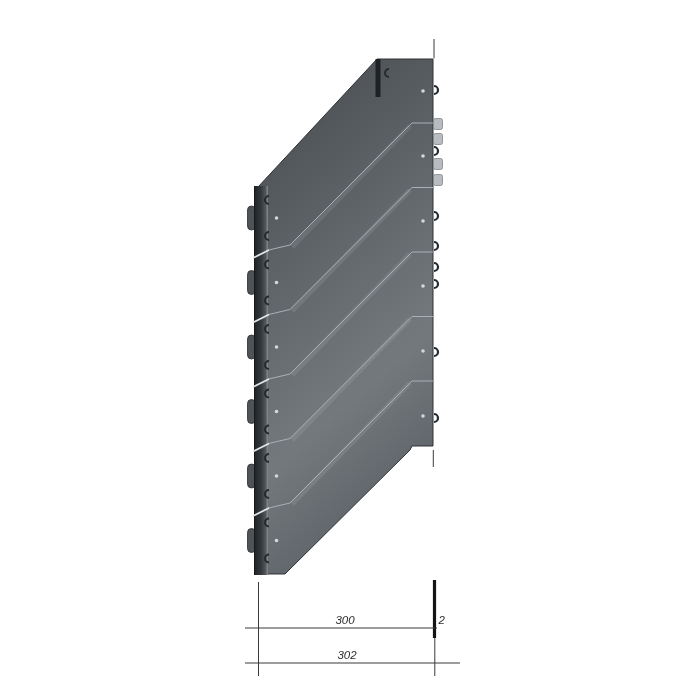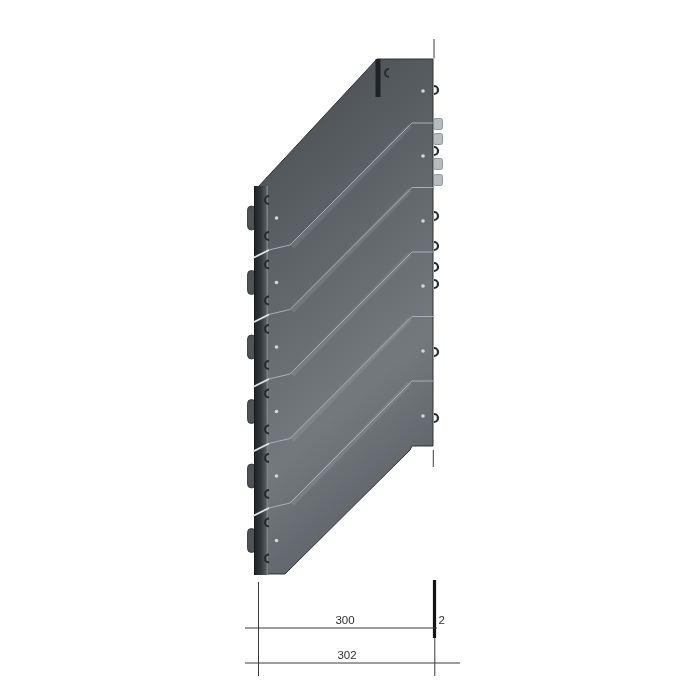--- a/index.html
+++ b/index.html
@@ -9,20 +9,21 @@
     width: 700px;
     height: 700px;
     overflow: hidden;
     font-family: "Liberation Sans", sans-serif;
   }
   .canvas {
     position: relative;
     width: 640px;
     height: 700px;
     background: #ffffff;
+    font-style: italic;
   }
   svg { display: block; }
   text {
     font-family: "Liberation Sans", sans-serif;
     font-size: 11.5px;
   }
 </style>
 </head>
 <body>
 

